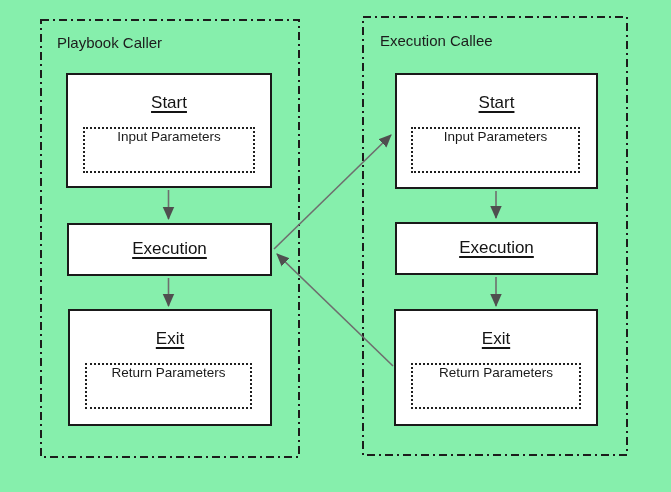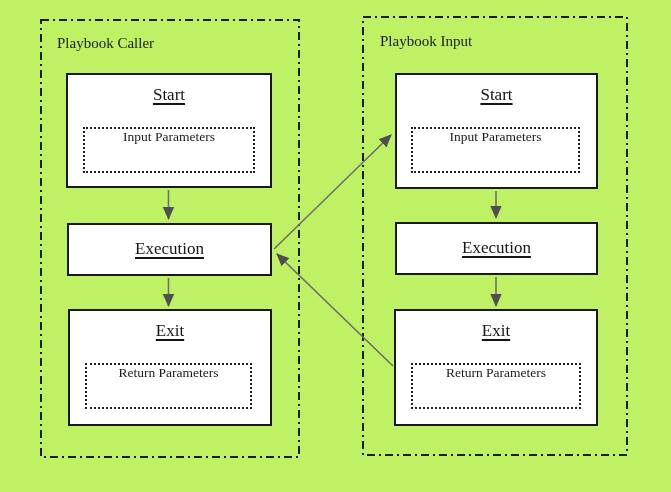--- a/index.html
+++ b/index.html
@@ -1,18 +1,18 @@
 <!DOCTYPE html>
 <html><head>
 <meta charset="utf-8">
 <style>
   html,body{margin:0;padding:0;background:#ffffff;}
   .canvas{
-    position:relative;width:671px;height:492px;background:#bef264;overflow:hidden;
-    font-family:Liberation Serif, serif;color:#111111;
+    position:relative;width:671px;height:492px;background:#86efac;overflow:hidden;
+    font-family:Liberation Sans, sans-serif;color:#111111;
   }
   .overlay{position:absolute;left:0;top:0;width:671px;height:492px;}
   .container-title{
     position:absolute;font-size:15px;line-height:18px;color:#1c1c1c;white-space:nowrap;
   }
   .node{
     position:absolute;box-sizing:border-box;background:#ffffff;
     border:2px solid #1a1a1a;
   }
   .node-label{
@@ -25,21 +25,21 @@
     display:flex;align-items:flex-start;justify-content:center;
     font-size:13.5px;color:#1a1a1a;background:#ffffff;white-space:nowrap;
   }
   
   #caller-start{left:66px;top:73px;width:206px;height:115px;}
   #caller-execution{left:67px;top:223px;width:205px;height:53px;}
   #caller-exit{left:68px;top:309px;width:204px;height:117px;}
   #callee-start{left:395px;top:73px;width:203px;height:116px;}
   #callee-execution{left:395px;top:222px;width:203px;height:53px;}
   #callee-exit{left:394px;top:309px;width:204px;height:117px;}
-  .lbl-tall{top:10px;}
+  .lbl-tall{top:18px;}
   .lbl-mid{top:14px;}
   #caller-start .param{left:15px;top:52px;width:172px;height:46px;}
   #caller-exit  .param{left:15px;top:52px;width:167px;height:46px;}
   #callee-start .param{left:14px;top:52px;width:169px;height:46px;}
   #callee-exit  .param{left:15px;top:52px;width:170px;height:46px;}
   #caller-title{left:57px;top:34px;}
   #callee-title{left:380px;top:32px;}
 </style>
 </head>
 <body>
@@ -59,21 +59,21 @@
     <line x1="168.5" y1="190" x2="168.5" y2="219" stroke="#6e6e6e" stroke-width="1.6" marker-end="url(#ah)"></line>
     <line x1="168.5" y1="278" x2="168.5" y2="306" stroke="#6e6e6e" stroke-width="1.6" marker-end="url(#ah)"></line>
     <line x1="496" y1="191" x2="496" y2="218" stroke="#6e6e6e" stroke-width="1.6" marker-end="url(#ah)"></line>
     <line x1="496" y1="277" x2="496" y2="306" stroke="#6e6e6e" stroke-width="1.6" marker-end="url(#ah)"></line>
 
     <line x1="274" y1="249" x2="391" y2="135" stroke="#6e6e6e" stroke-width="1.6" marker-end="url(#ah)"></line>
     <line x1="393" y1="366" x2="277" y2="254" stroke="#6e6e6e" stroke-width="1.6" marker-end="url(#ah)"></line>
   </svg>
 
   <div class="container-title" id="caller-title">Playbook Caller</div>
-  <div class="container-title" id="callee-title">Playbook Input</div>
+  <div class="container-title" id="callee-title">Execution Callee</div>
 
   <div class="node" id="caller-start">
     <div class="node-label lbl-tall">Start</div>
     <div class="param">
       <span>Input Parameters</span>
     </div>
   </div>
 
   <div class="node" id="caller-execution">
     <div class="node-label lbl-mid">Execution</div>

